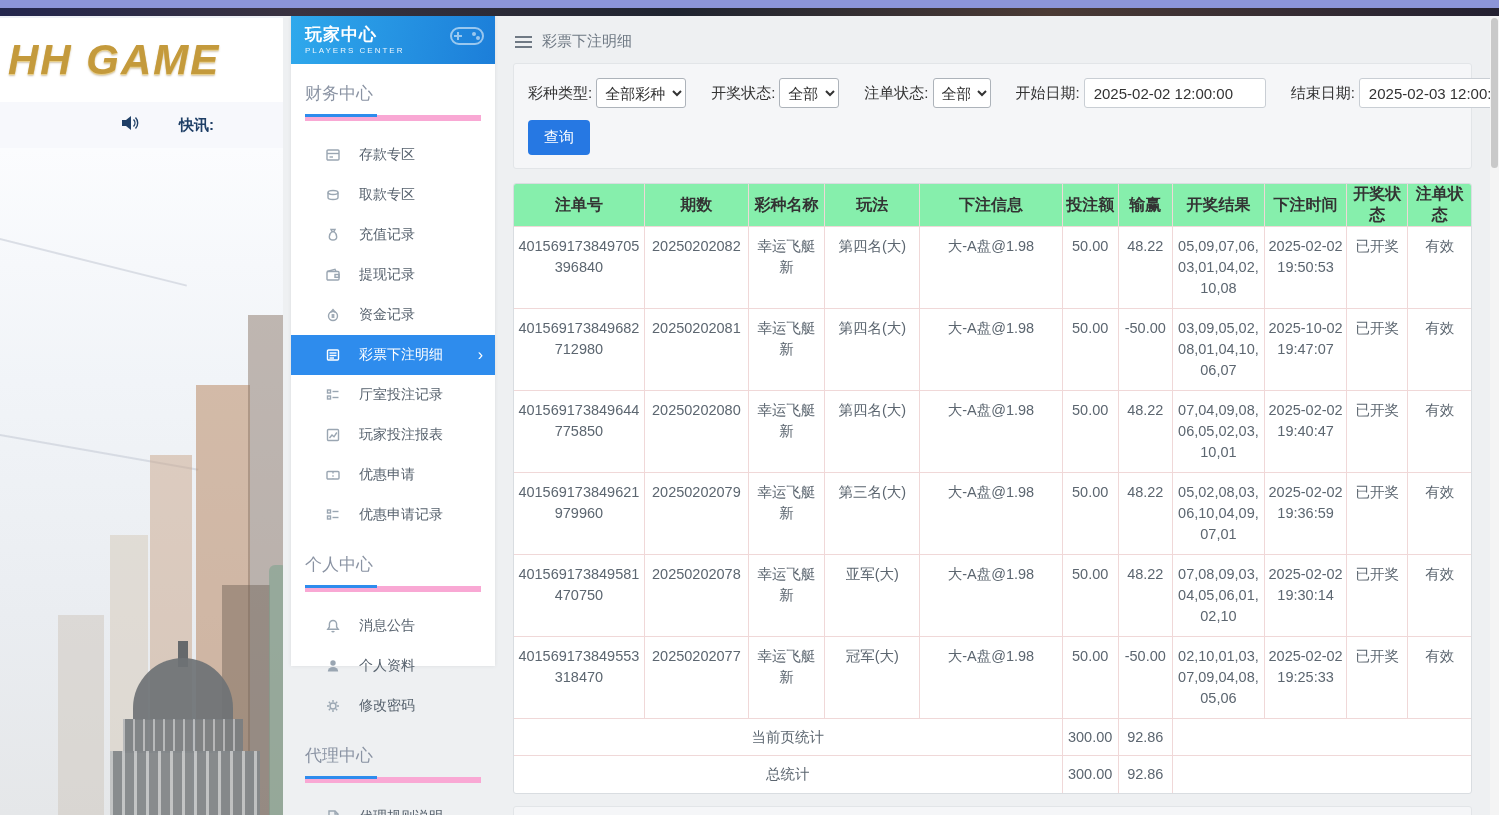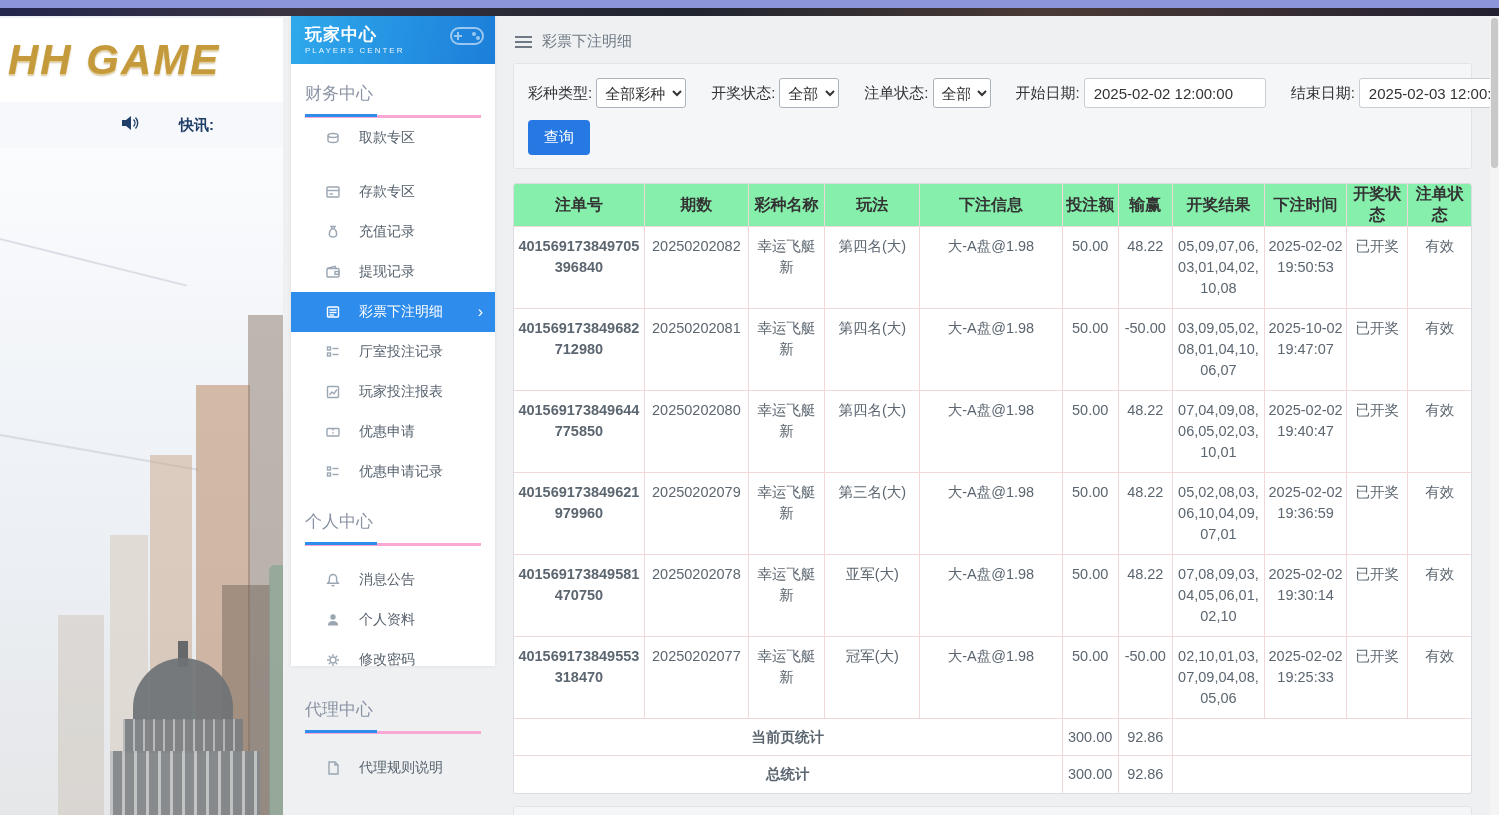--- a/index.html
+++ b/index.html
@@ -36,21 +36,21 @@
 
   
   .right-region { position:absolute; left:283px; top:16px; width:1216px; height:799px; background:#eef0f2; }
 
   
   .sidebar { position:absolute; left:8px; top:0; width:204px; height:650px; background:#ffffff; box-shadow:0 0 4px rgba(0,0,0,.08); }
   .sb-header { height:48px; background:linear-gradient(100deg,#2fa9ec 0%,#1c7ed9 100%); color:#fff; padding:7px 0 0 14px; position:relative; overflow:hidden; }
   .sb-title { font-size:17px; font-weight:bold; letter-spacing:1px; }
   .sb-sub { font-size:8px; letter-spacing:2px; opacity:.9; }
   .gamepad { position:absolute; right:10px; top:8px; opacity:.55; }
-  .sb-section-title { margin:18px 14px 0 14px; padding-bottom:10px; font-size:17px; color:#8a93a3; border-bottom:3px solid #f9a8d4; position:relative; }
+  .sb-section-title { margin:18px 14px 0 14px; padding-bottom:10px; font-size:17px; color:#8a93a3; border-bottom:6px solid #f9a8d4; position:relative; }
   .sb-section-title::after { content:""; position:absolute; left:0; bottom:-2px; width:72px; height:3px; background:#2e8ced; }
   .sb-item { height:40px; display:flex; align-items:center; padding-left:34px; gap:18px; cursor:pointer; color:#57626e; font-size:14px; }
   .sb-item .ic { width:16px; height:16px; display:inline-flex; }
   .sb-item.active { background:#2e8ced; color:#ffffff; position:relative; }
   .sb-item.active .chev { position:absolute; right:12px; color:#fff; font-size:16px; }
   .ic svg { stroke:#9aa6b2; fill:none; stroke-width:1.4; }
   .sb-item.active .ic svg { stroke:#ffffff; }
   .ic svg .fil { fill:#9aa6b2; stroke:none; }
 
   
@@ -70,21 +70,21 @@
   .date-input { width:182px; height:30px; border:1px solid #c9ced4; border-radius:3px; padding:0 9px; font-size:15px; color:#333;
     font-family:"Liberation Sans","DejaVu Sans",sans-serif; }
   .search-btn { margin-top:12px; background:#2678e3; color:#fff; border:none; border-radius:4px; padding:8px 16px; font-size:15px; cursor:pointer;
     font-family:"Liberation Sans","DejaVu Sans",sans-serif; }
 
   .table-panel { margin-top:14px; background:#fff; border:1px solid #d9dde1; border-radius:3px; overflow:hidden; }
   table { width:100%; border-collapse:collapse; table-layout:fixed; }
   th { background:#86efac; font-size:16px; color:#333; font-weight:bold; height:39px; border:1px solid #f0d8d8; border-top:none; padding:0; }
   th:first-child { border-left:none; } th:last-child { border-right:none; }
   td { font-size:14.5px; color:#5c6670; text-align:center; vertical-align:top; border:1px solid #f0d8d8; padding:9px 3px; line-height:1.45; }
-  td:first-child { border-left:none;font-weight:bold; } td:last-child { border-right:none; }
+  td:first-child { border-left:none; } td:last-child { border-right:none; }
   tr.data-row td { height:76px; }
   td.brk { word-break:break-all; }
   tr.sum-row td { height:37px; vertical-align:middle; padding:4px 3px; }
   tr:last-child td { border-bottom:none; }
 
   .footer-panel { margin-top:12px; background:#f5f6f8; border:1px solid #e2e5e8; border-radius:3px; height:50px;
     display:flex; align-items:center; justify-content:space-between; padding:0 14px; }
 
   .scroll-strip { position:absolute; right:0; top:16px; width:9px; height:799px; background:#f4f4f4; z-index:40; }
   .scroll-thumb { position:absolute; right:1px; top:2px; width:7px; height:150px; background:#c9c9c9; border-radius:4px; }
@@ -139,57 +139,67 @@
             <rect x="2" y="4" width="32" height="16" rx="8" fill="none" stroke="#ffffff" stroke-width="2"></rect>
             <circle cx="25" cy="10" r="2" fill="#ffffff"></circle>
               <circle cx="29" cy="14" r="2" fill="#ffffff"></circle>
             <path d="M9 8 v8 M5 12 h8" stroke="#ffffff" stroke-width="2"></path>
           </svg>
         </span>
       </div>
 
       <div class="sb-section-title">财务中心</div>
 
-      <div class="sb-item">
-        <span class="ic">
-            <svg width="16" height="16" viewBox="0 0 16 16">
-              <ellipse cx="8" cy="5.5" rx="5" ry="2"></ellipse>
-              <path d="M3 5.5 v5 c0 1.1 2.2 2 5 2 s5 -.9 5 -2 v-5"></path>
-            </svg>
-          </span>
-        <span>取款专区</span>
-      </div>
       <div class="sb-item" style="margin-top:14px;">
         <span class="ic">
             <svg width="16" height="16" viewBox="0 0 16 16">
               <rect x="2" y="3" width="12" height="10" rx="1"></rect>
               <line x1="2" y1="6.5" x2="14" y2="6.5"></line>
               <line x1="4.5" y1="10" x2="8" y2="10"></line>
             </svg>
           </span>
         <span>存款专区</span>
       </div>
       <div class="sb-item">
         <span class="ic">
             <svg width="16" height="16" viewBox="0 0 16 16">
+              <ellipse cx="8" cy="5.5" rx="5" ry="2"></ellipse>
+              <path d="M3 5.5 v5 c0 1.1 2.2 2 5 2 s5 -.9 5 -2 v-5"></path>
+            </svg>
+          </span>
+        <span>取款专区</span>
+      </div>
+      <div class="sb-item">
+        <span class="ic">
+            <svg width="16" height="16" viewBox="0 0 16 16">
               <path d="M6 2.5 h4 l-1.2 2.3 h-1.6 z"></path>
               <path d="M6.8 4.8 C3.5 7.5 3 13 8 13 s4.5 -5.5 1.2 -8.2"></path>
             </svg>
           </span>
         <span>充值记录</span>
       </div>
       <div class="sb-item">
         <span class="ic">
             <svg width="16" height="16" viewBox="0 0 16 16">
               <rect x="2" y="4.5" width="12" height="8.5" rx="1"></rect>
               <path d="M2 4.5 l8 -2.2 1 2.2"></path>
               <rect x="10" y="7.5" width="4" height="2.8"></rect>
             </svg>
           </span>
         <span>提现记录</span>
+      </div>
+      <div class="sb-item">
+        <span class="ic">
+            <svg width="16" height="16" viewBox="0 0 16 16">
+              <circle cx="8" cy="9" r="4.5"></circle>
+              <path d="M5.5 5.5 L8 2.5 l2.5 3"></path>
+              <path d="M8 7 v4 M6.5 8 h3 M6.5 10 h3"></path>
+            </svg>
+          </span>
+        <span>资金记录</span>
       </div>
       <div class="sb-item active">
         <span class="ic">
             <svg width="16" height="16" viewBox="0 0 16 16">
               <rect x="2.5" y="3" width="11" height="10" rx="1"></rect>
               <line x1="4.5" y1="6" x2="11.5" y2="6"></line>
               <line x1="4.5" y1="8.5" x2="11.5" y2="8.5"></line>
               <line x1="4.5" y1="11" x2="9" y2="11"></line>
             </svg>
           </span>

